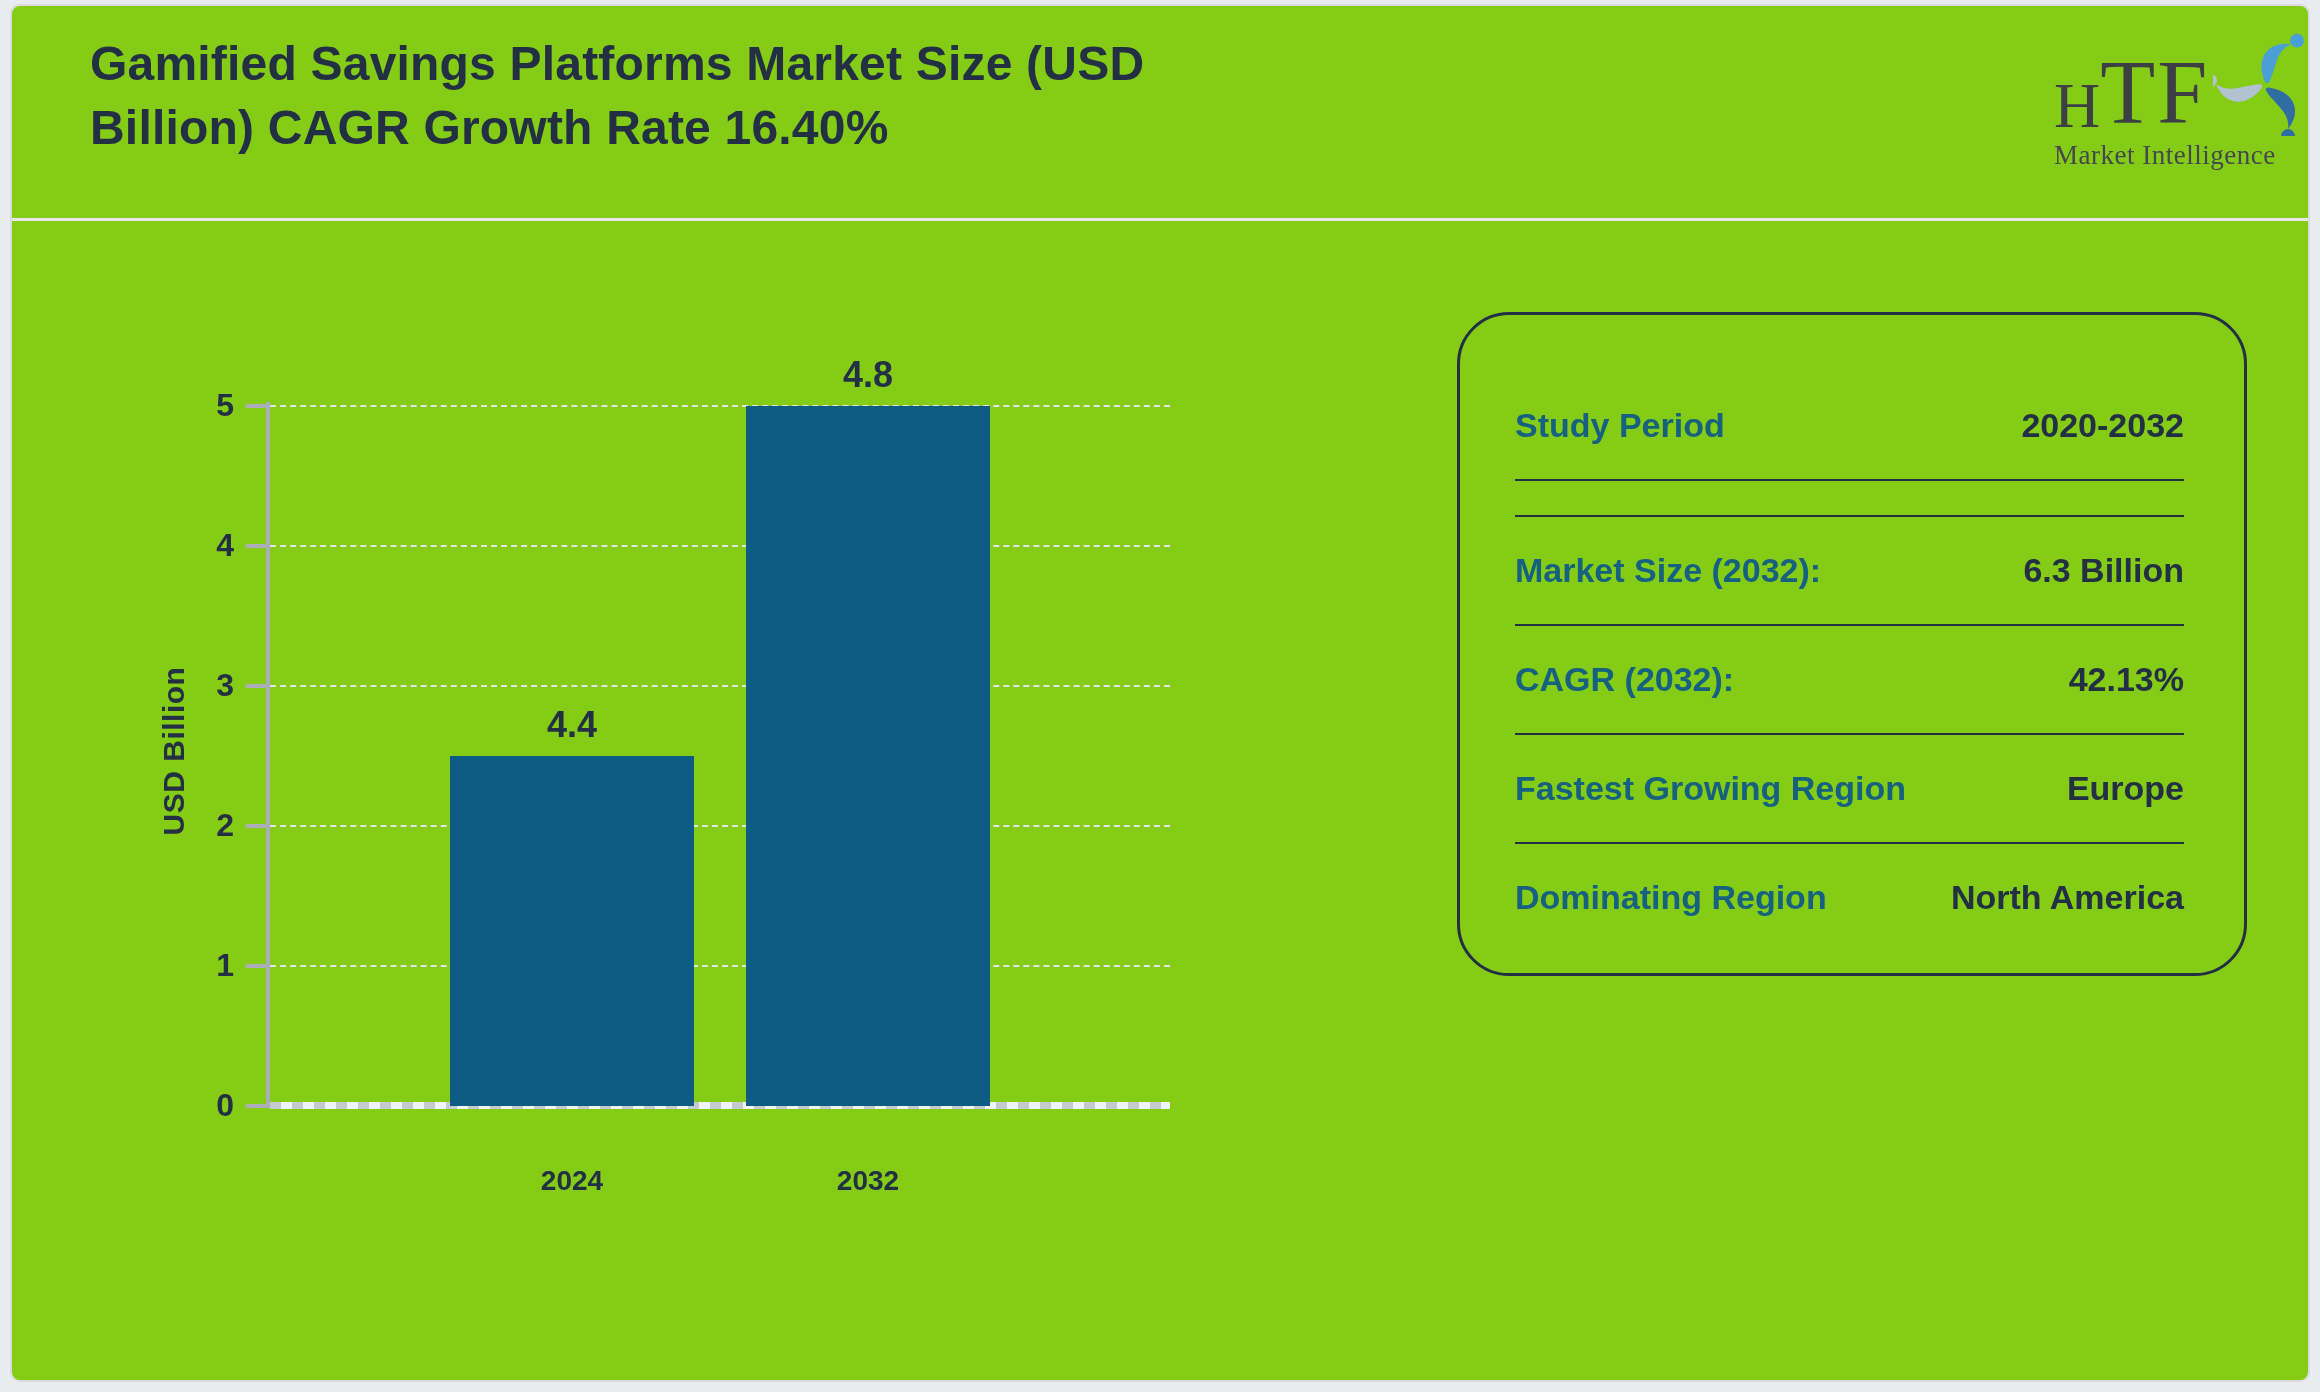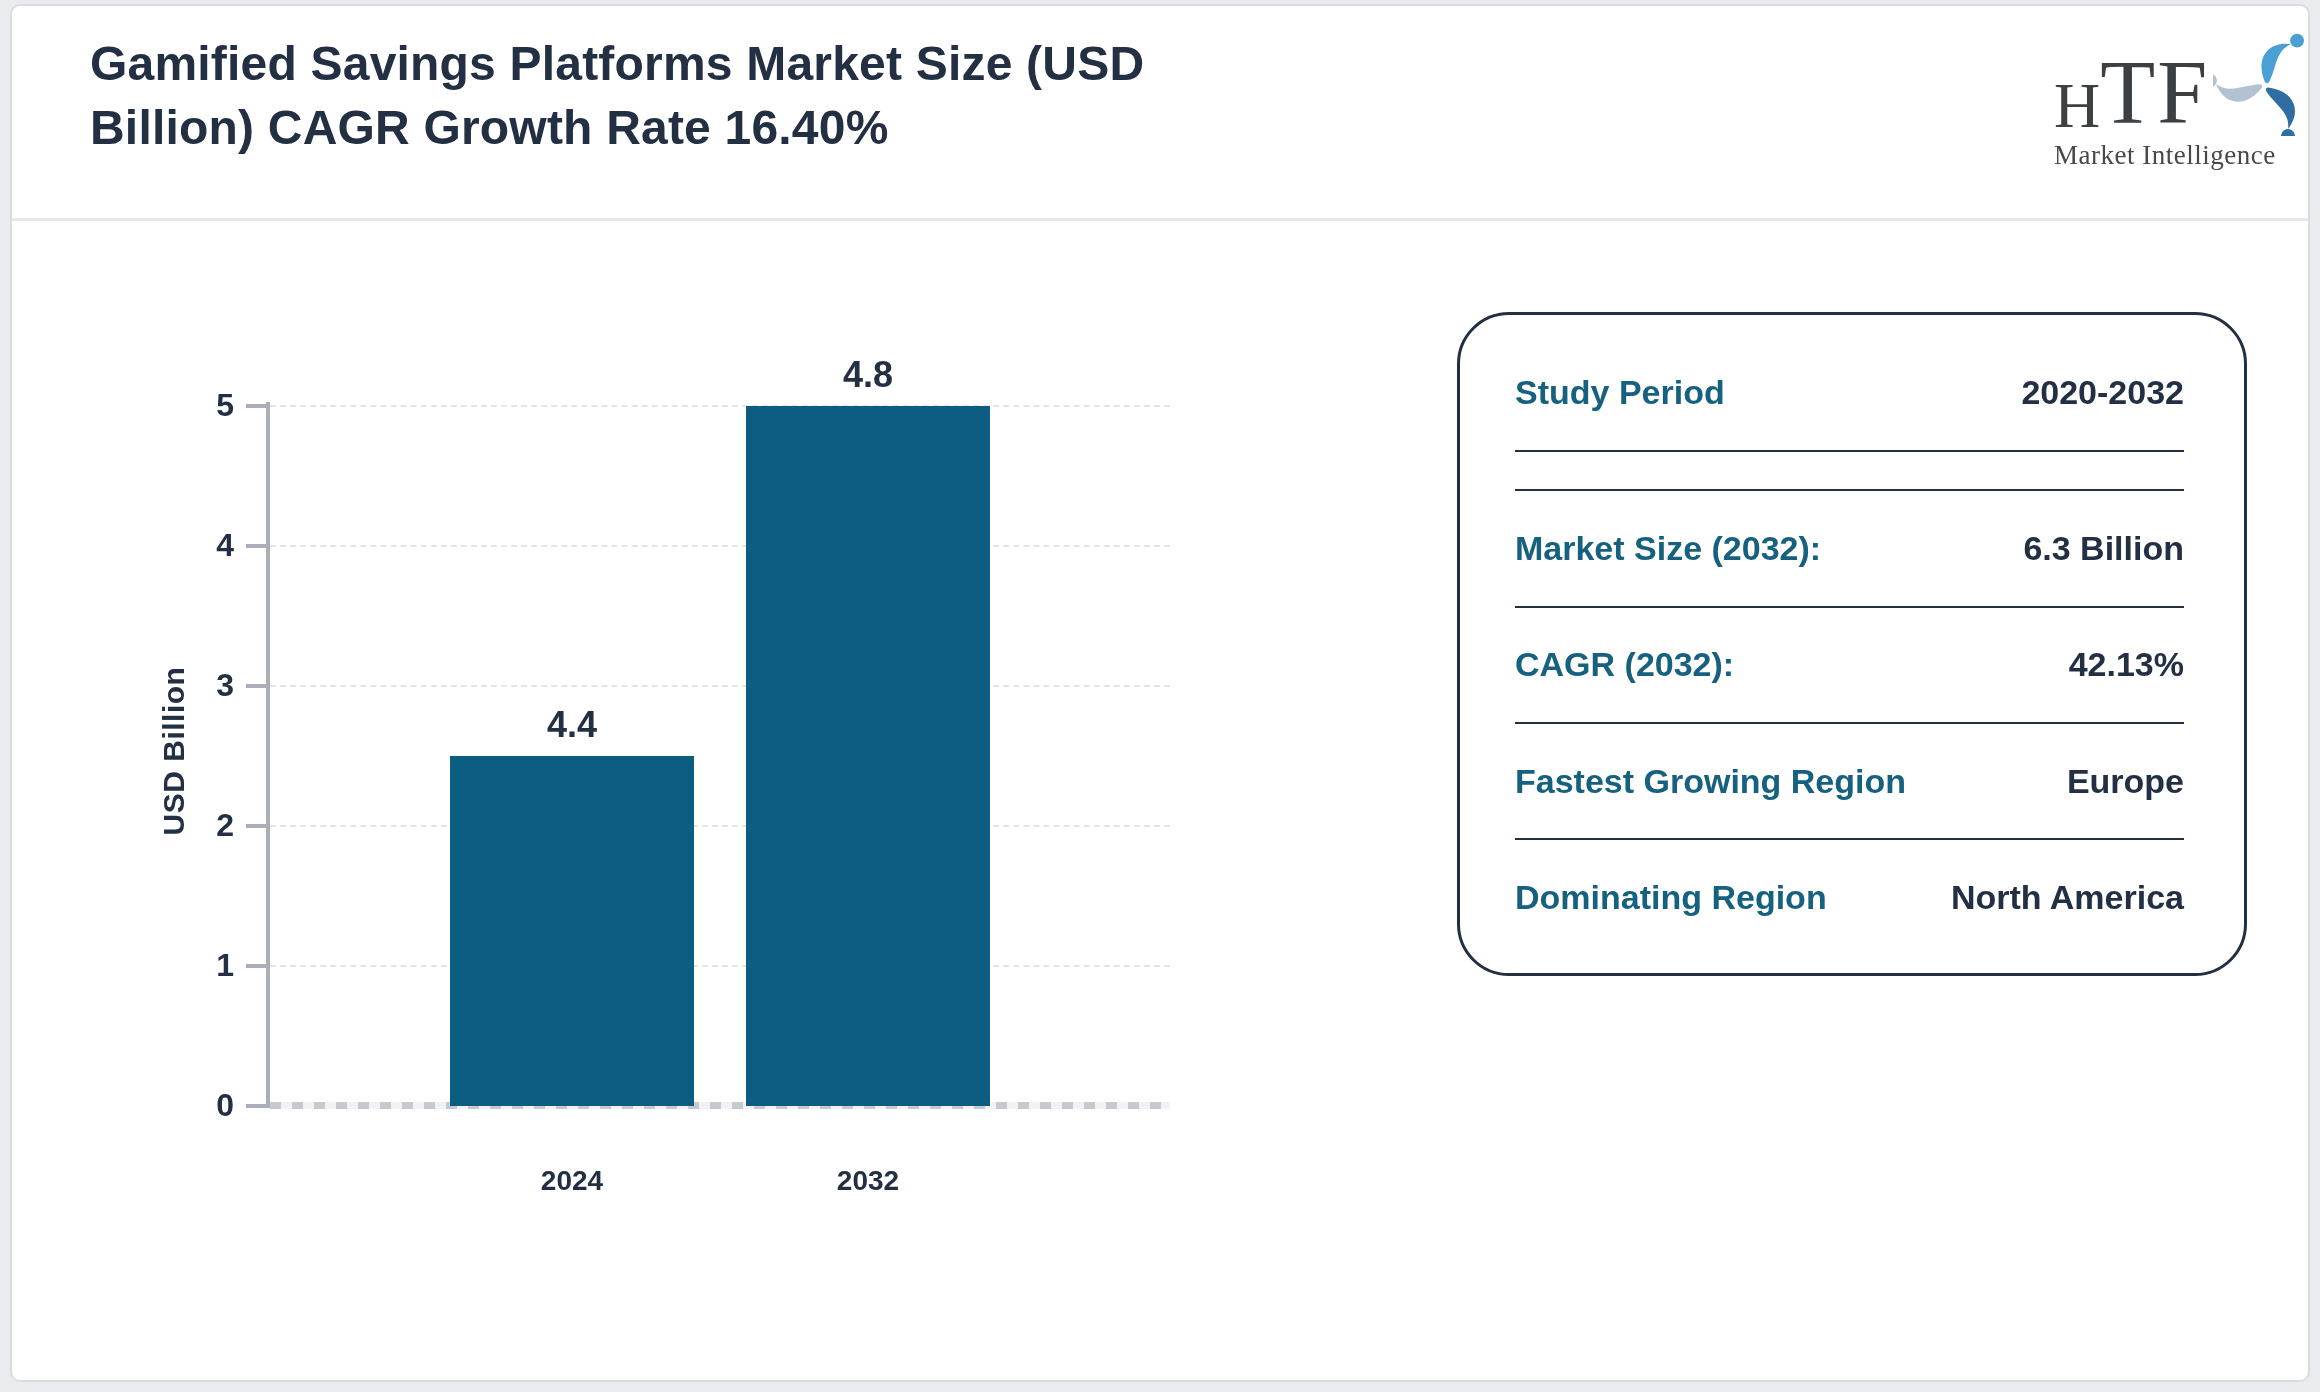--- a/index.html
+++ b/index.html
@@ -4,21 +4,21 @@
 <style>
   html,body{margin:0;padding:0;}
   body{
     width:2320px;height:1392px;position:relative;
     background:#e9ebee;
     font-family:"Liberation Sans", sans-serif;
     -webkit-font-smoothing:antialiased;
   }
   .card{
     position:absolute;left:10px;top:4px;right:10px;bottom:10px;
-    background:#ffffff;border:2px solid #d9dbdf;border-radius:10px;
+    background:#84cc16;border:2px solid #d9dbdf;border-radius:10px;
   }
   .header-divider{
     position:absolute;left:0;right:0;top:212px;height:3px;background:#e6e7ea;
   }
   .page-title{
     position:absolute;left:78px;top:26px;width:1220px;
     font-size:48px;line-height:64px;font-weight:700;color:#233043;
     letter-spacing:0.2px;margin:0;
   }
   
@@ -55,21 +55,21 @@
     font-size:36px;font-weight:700;color:#233043;
   }
   .x-tick-label{
     position:absolute;top:1133px;width:244px;text-align:center;
     font-size:28px;font-weight:700;color:#233043;margin-top:26px;
   }
   
   .info-panel{
     position:absolute;left:1445px;top:306px;width:790px;height:664px;
     border:3px solid #233043;border-radius:52px;box-sizing:border-box;
-    padding:58px 60px 56px 55px;
+    padding:91px 60px 56px 55px;
     display:flex;flex-direction:column;justify-content:space-between;
   }
   .info-row{display:flex;justify-content:space-between;align-items:center;}
   .info-row-label{font-size:34px;font-weight:700;color:#16617f;}
   .info-row-value{font-size:34px;font-weight:700;color:#233043;text-align:right;}
   .row-separator{height:2px;background:#233043;}
 </style>
 </head>
 <body>
 

